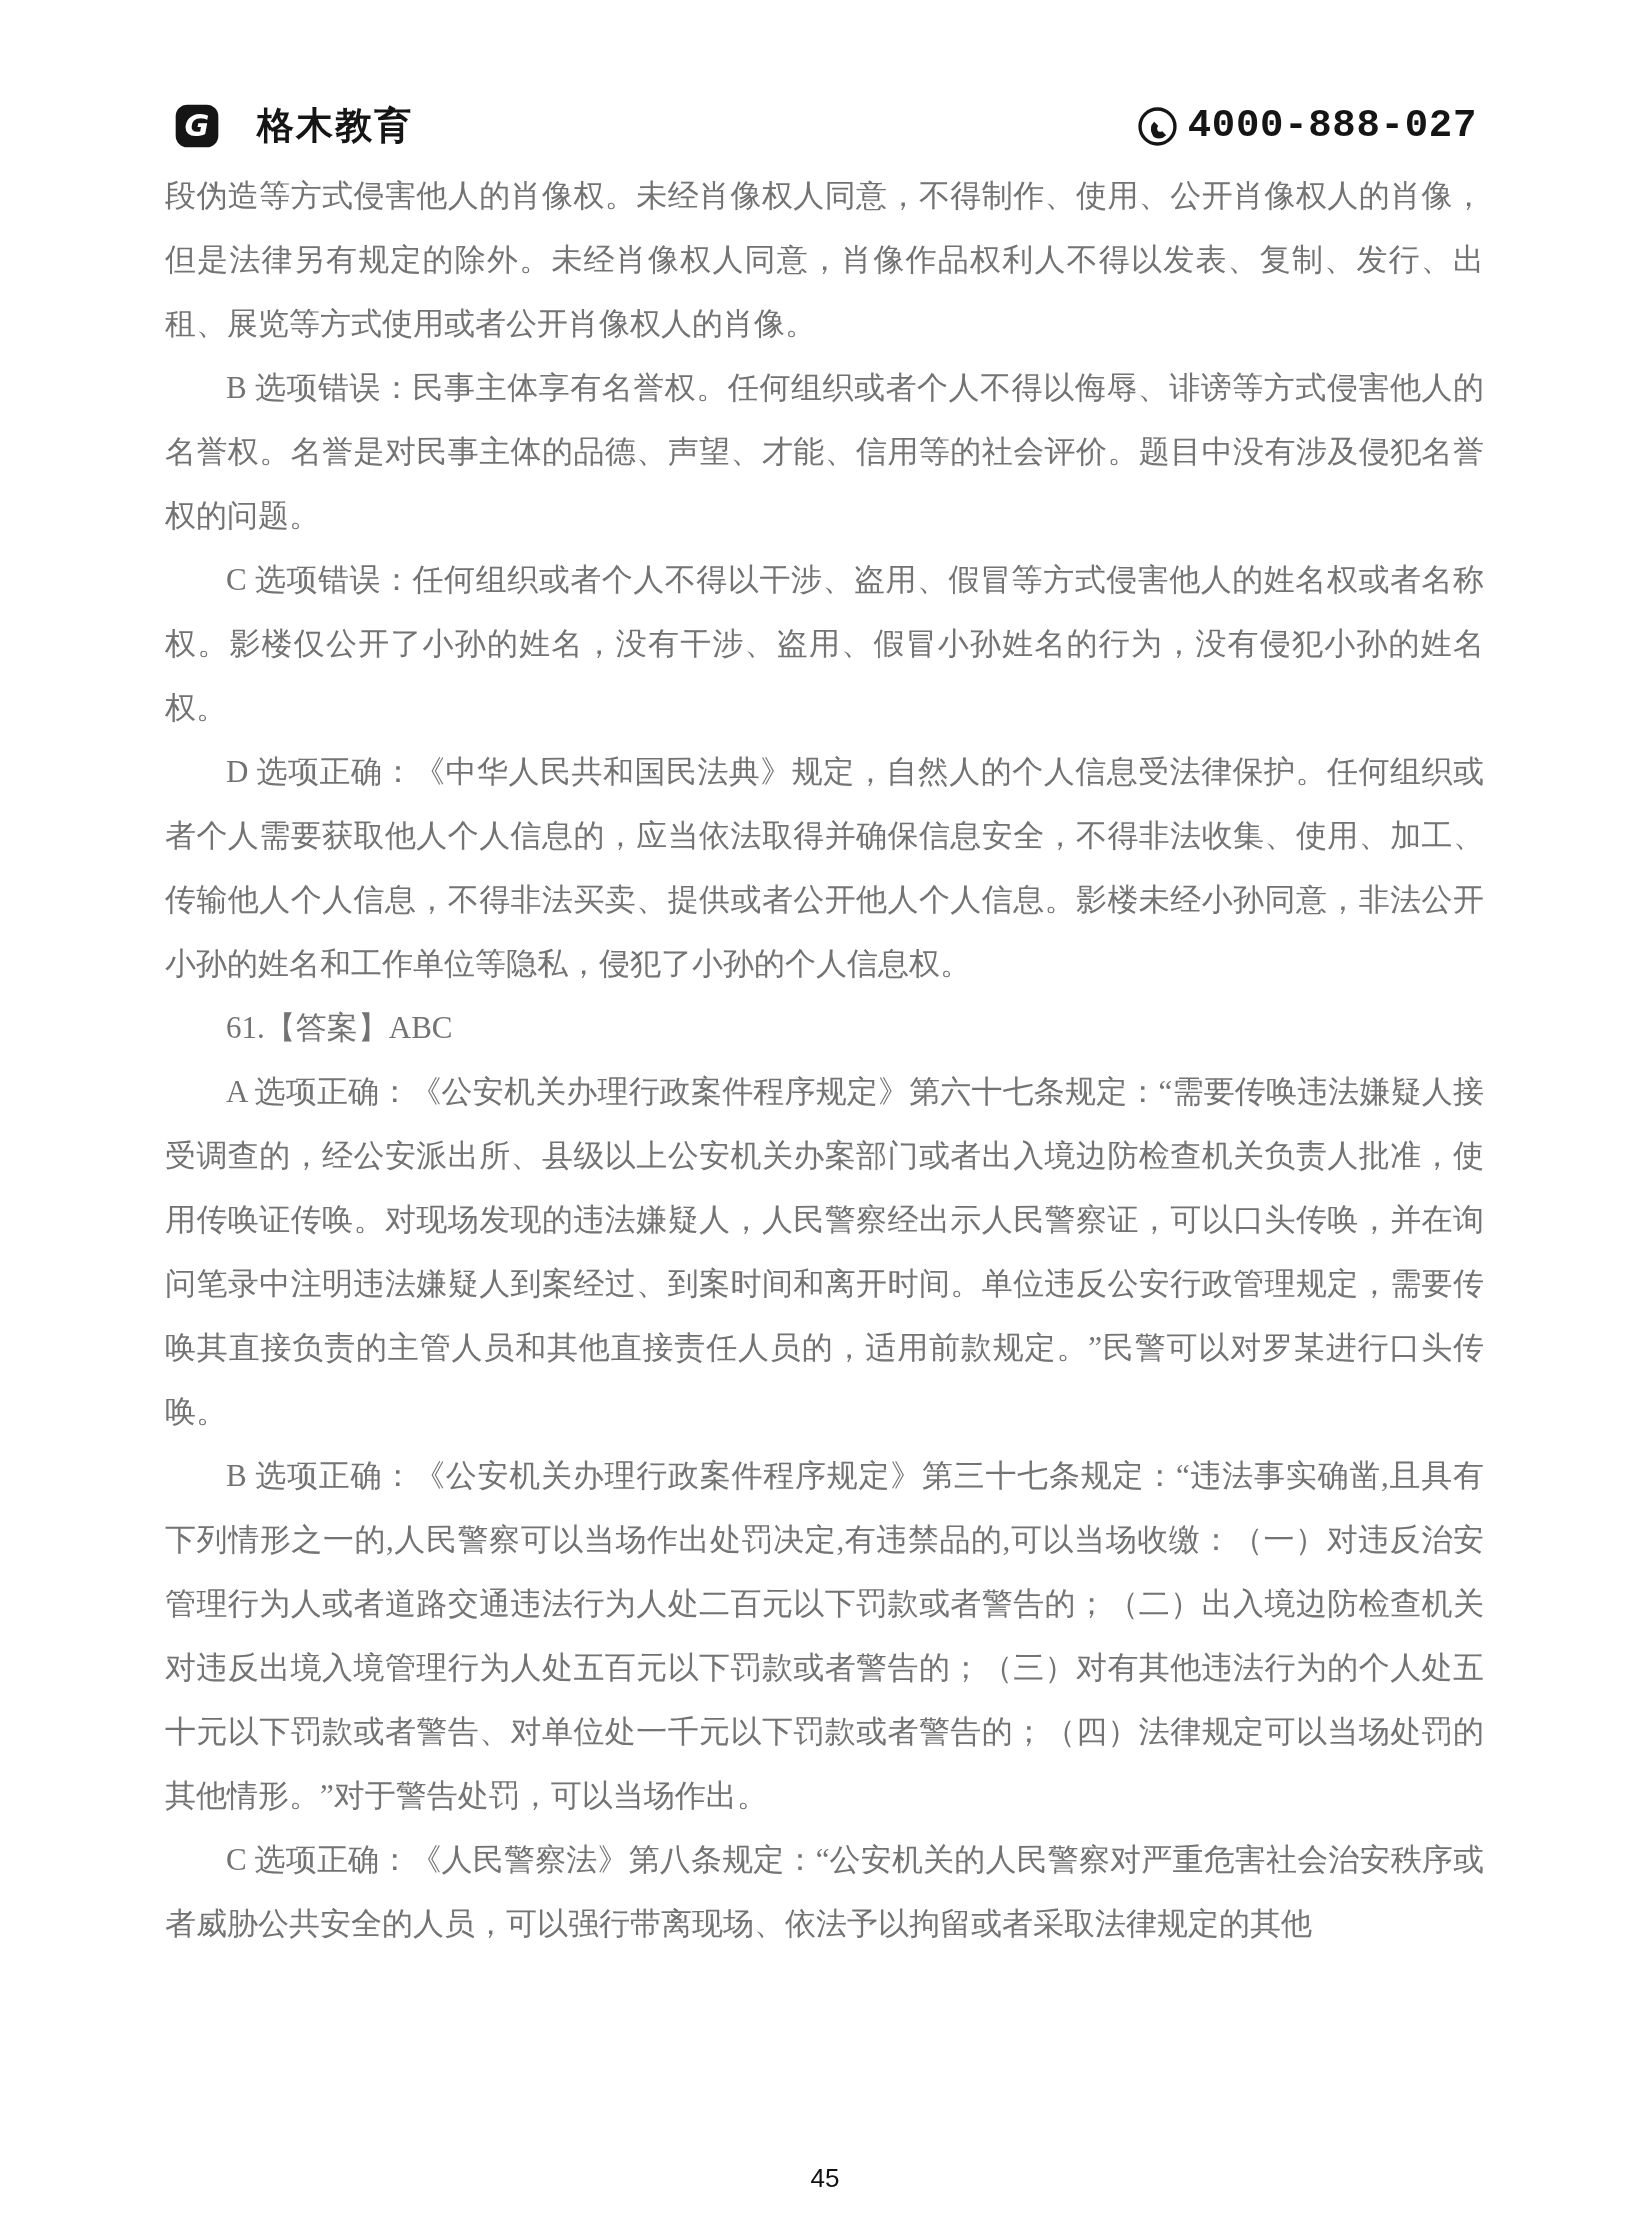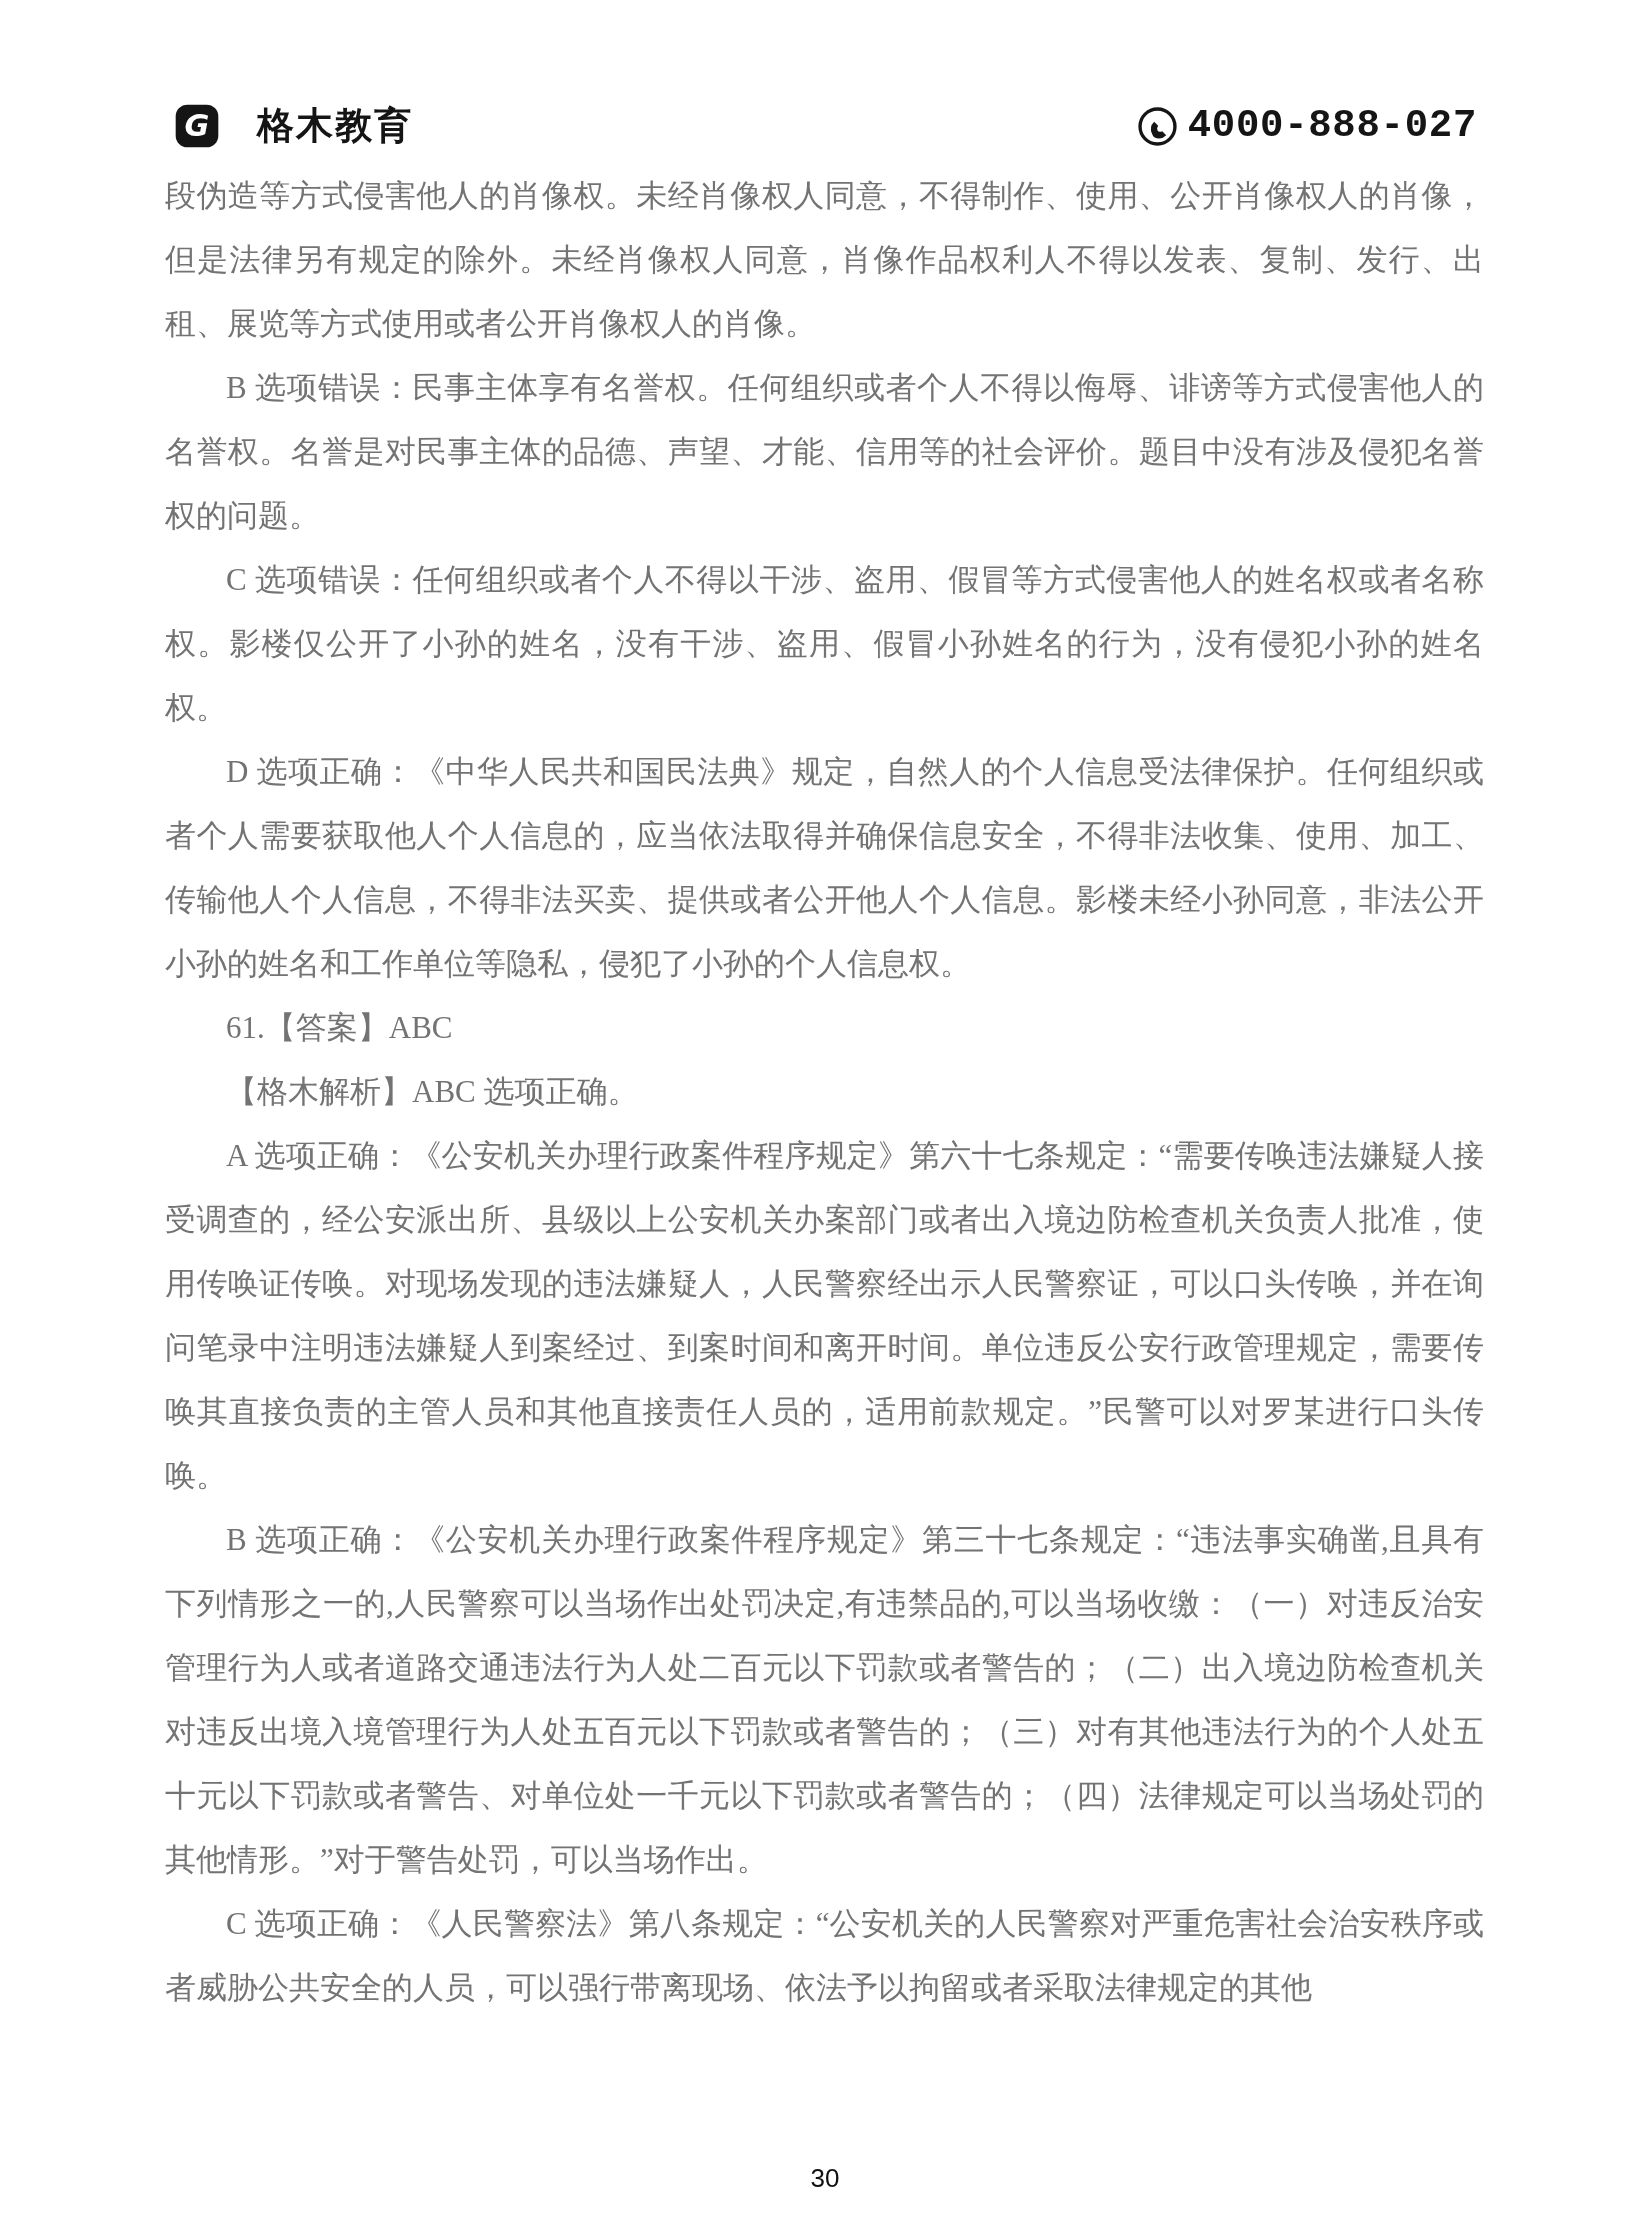--- a/index.html
+++ b/index.html
@@ -92,24 +92,23 @@
       <span class="phone-number">4000-888-027</span>
     </div>
   </div>
 
   <div class="content">
     <p>段伪造等方式侵害他人的肖像权。未经肖像权人同意，不得制作、使用、公开肖像权人的肖像，但是法律另有规定的除外。未经肖像权人同意，肖像作品权利人不得以发表、复制、发行、出租、展览等方式使用或者公开肖像权人的肖像。</p>
     <p class="indent">B 选项错误：民事主体享有名誉权。任何组织或者个人不得以侮辱、诽谤等方式侵害他人的名誉权。名誉是对民事主体的品德、声望、才能、信用等的社会评价。题目中没有涉及侵犯名誉权的问题。</p>
     <p class="indent">C 选项错误：任何组织或者个人不得以干涉、盗用、假冒等方式侵害他人的姓名权或者名称权。影楼仅公开了小孙的姓名，没有干涉、盗用、假冒小孙姓名的行为，没有侵犯小孙的姓名权。</p>
     <p class="indent">D 选项正确：《中华人民共和国民法典》规定，自然人的个人信息受法律保护。任何组织或者个人需要获取他人个人信息的，应当依法取得并确保信息安全，不得非法收集、使用、加工、传输他人个人信息，不得非法买卖、提供或者公开他人个人信息。影楼未经小孙同意，非法公开小孙的姓名和工作单位等隐私，侵犯了小孙的个人信息权。</p>
     <p class="indent">61.【答案】ABC</p>
-    <p class="indent">【格木解析】ABC 选项正确。</p>
     <p class="indent">A 选项正确：《公安机关办理行政案件程序规定》第六十七条规定：“需要传唤违法嫌疑人接受调查的，经公安派出所、县级以上公安机关办案部门或者出入境边防检查机关负责人批准，使用传唤证传唤。对现场发现的违法嫌疑人，人民警察经出示人民警察证，可以口头传唤，并在询问笔录中注明违法嫌疑人到案经过、到案时间和离开时间。单位违反公安行政管理规定，需要传唤其直接负责的主管人员和其他直接责任人员的，适用前款规定。”民警可以对罗某进行口头传唤。</p>
     <p class="indent">B 选项正确：《公安机关办理行政案件程序规定》第三十七条规定：“违法事实确凿,且具有下列情形之一的,人民警察可以当场作出处罚决定,有违禁品的,可以当场收缴：（一）对违反治安管理行为人或者道路交通违法行为人处二百元以下罚款或者警告的；（二）出入境边防检查机关对违反出境入境管理行为人处五百元以下罚款或者警告的；（三）对有其他违法行为的个人处五十元以下罚款或者警告、对单位处一千元以下罚款或者警告的；（四）法律规定可以当场处罚的其他情形。”对于警告处罚，可以当场作出。</p>
     <p class="indent">C 选项正确：《人民警察法》第八条规定：“公安机关的人民警察对严重危害社会治安秩序或者威胁公共安全的人员，可以强行带离现场、依法予以拘留或者采取法律规定的其他</p>
   </div>
 
   <div class="footer">
-    <span class="page-number">30</span>
+    <span class="page-number">45</span>
   </div>
 
 </div>
 
 
 </body></html>

